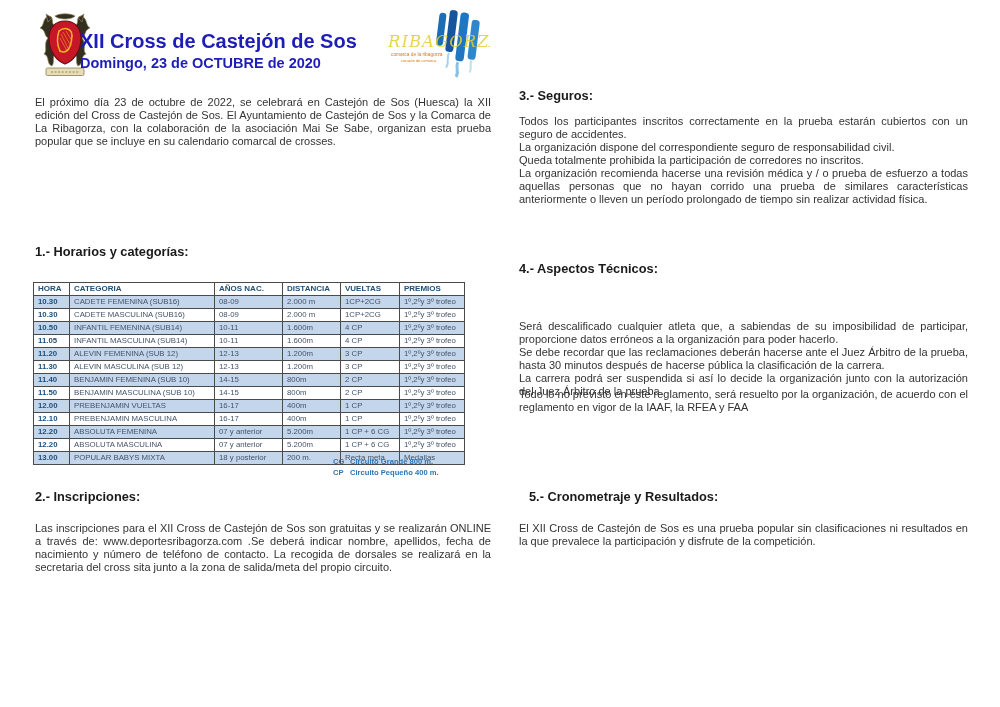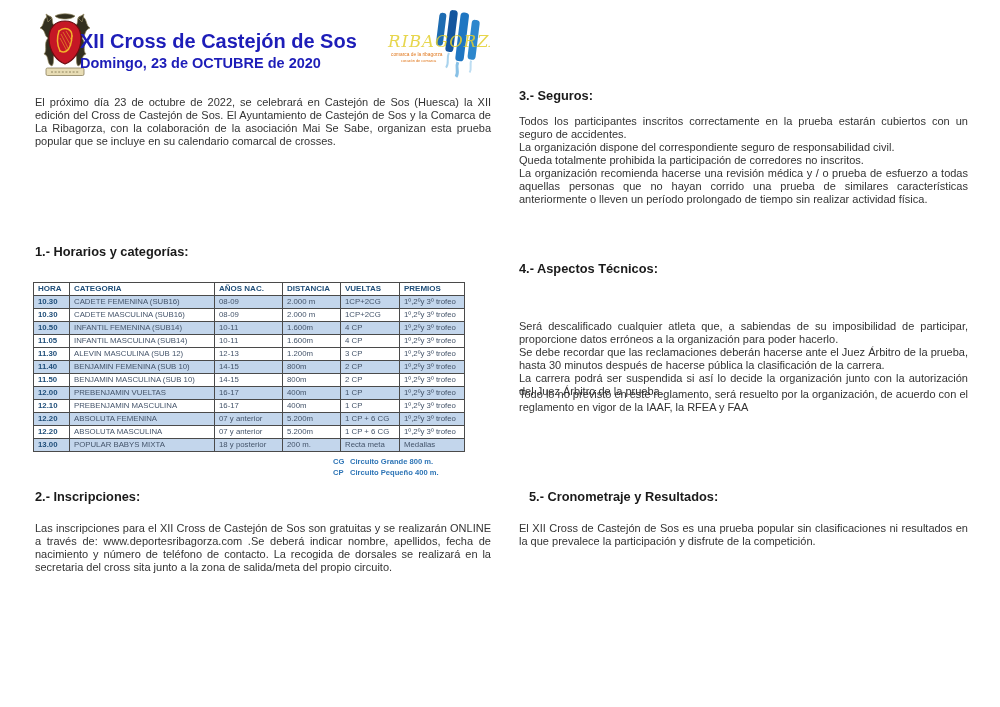--- a/index.html
+++ b/index.html
@@ -148,20 +148,28 @@
             <td>1º,2ºy 3º trofeo</td>
           </tr>
           <tr>
             <td class="hora">11.05</td>
             <td>INFANTIL MASCULINA (SUB14)</td>
             <td>10-11</td>
             <td>1.600m</td>
             <td>4 CP</td>
             <td>1º,2ºy 3º trofeo</td>
           </tr>
+          <tr class="alt">
+            <td class="hora">11.20</td>
+            <td>ALEVIN FEMENINA (SUB 12)</td>
+            <td>12-13</td>
+            <td>1.200m</td>
+            <td>3 CP</td>
+            <td>1º,2ºy 3º trofeo</td>
+          </tr>
           <tr>
             <td class="hora">11.30</td>
             <td>ALEVIN MASCULINA (SUB 12)</td>
             <td>12-13</td>
             <td>1.200m</td>
             <td>3 CP</td>
             <td>1º,2ºy 3º trofeo</td>
           </tr>
           <tr class="alt">
             <td class="hora">11.40</td>

